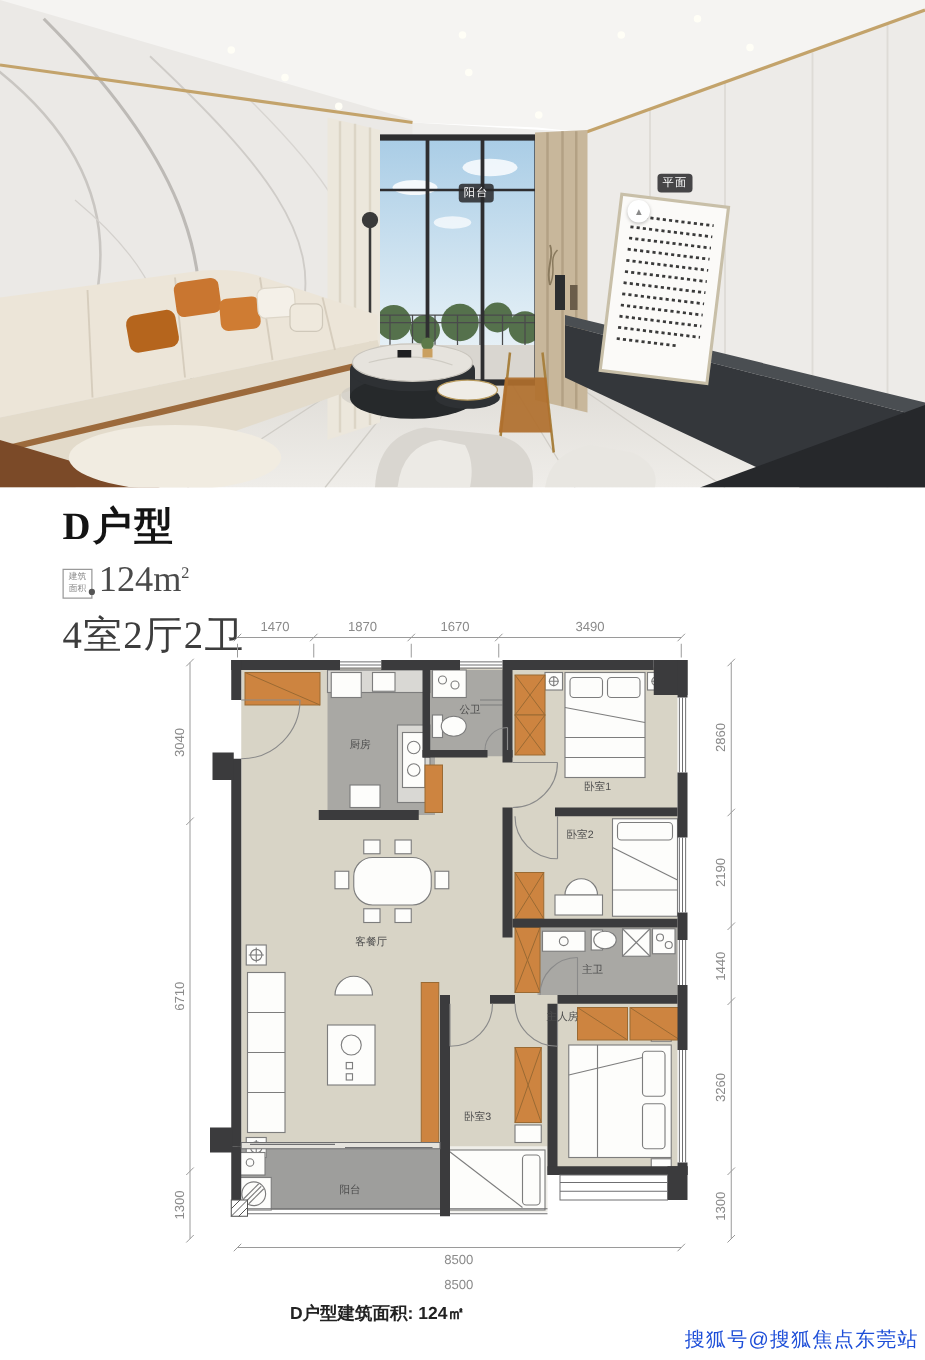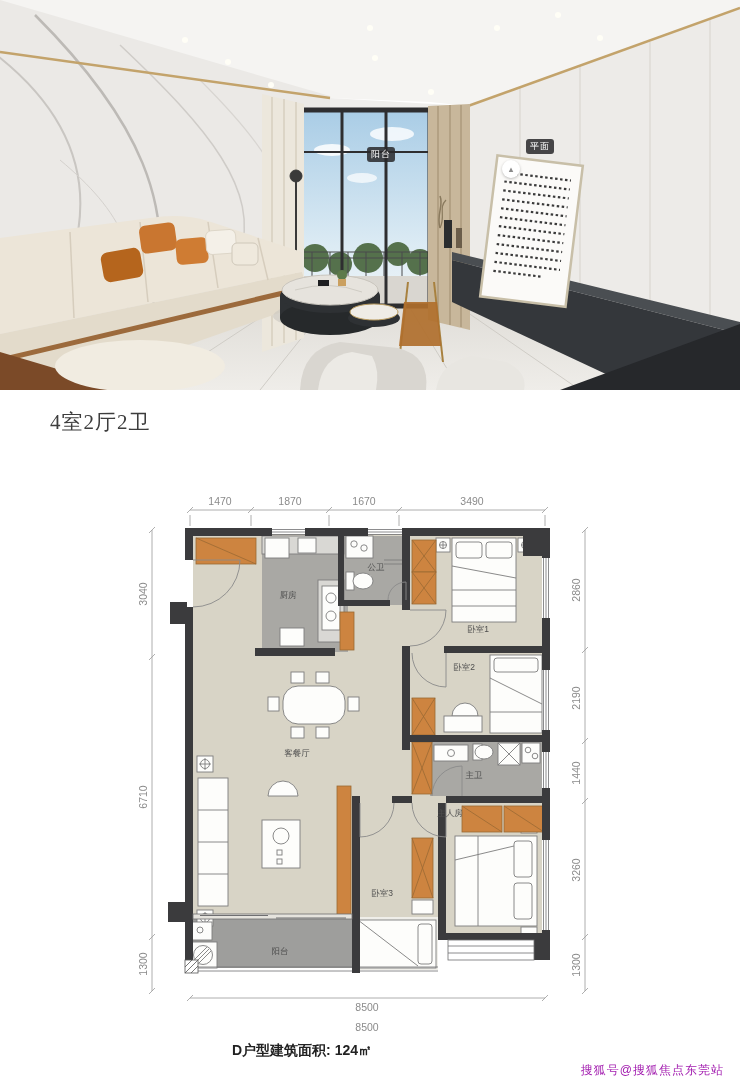--- a/index.html
+++ b/index.html
@@ -14,25 +14,25 @@
   .info{position:absolute;left:50px;top:400px;color:#1c1c1c;
         font-family:"Liberation Serif","DejaVu Serif",serif;}
   .title{font-size:31px;font-weight:bold;letter-spacing:2px;color:#141414;}
   .area-row{display:flex;align-items:flex-end;margin-top:9px;}
   .badge{width:22px;height:22px;border:1px solid #9a9a9a;color:#8a8a8a;font-size:7px;line-height:1.3;
          display:flex;flex-direction:column;align-items:center;justify-content:center;
          font-family:"Liberation Sans","DejaVu Sans",sans-serif;position:relative;margin-right:5px;}
   .badge .dot{position:absolute;right:-3px;bottom:2px;width:5px;height:5px;border-radius:50%;background:#555;}
   .area-val{font-size:29px;color:#4a4a4a;line-height:.95;}
   .area-val sup{font-size:13px;}
-  .layout-line{font-size:21px;color:#3d3d3d;margin-top:8px;letter-spacing:1px;}
+  .layout-line{font-size:31px;color:#3d3d3d;margin-top:8px;letter-spacing:1px;}
   .plan{position:absolute;left:0;top:490px;width:740px;height:560px;}
   .footer-text{position:absolute;left:0;top:1042px;width:604px;text-align:center;
                font-size:14px;font-weight:bold;color:#222;}
-  .watermark{position:absolute;right:16px;top:1062px;font-size:12px;color:#a21caf;letter-spacing:1px;}
+  .watermark{position:absolute;right:5px;top:1062px;font-size:16px;color:#1d4ed8;letter-spacing:1px;}
 </style>
 </head>
 <body>
 
 <div class="page">
 
   <div class="photo">
     <svg width="740" height="390" viewBox="0 0 740 390">
       <defs>
         <linearGradient id="sky" x1="0" y1="0" x2="0" y2="1">
@@ -211,20 +211,29 @@
           <circle cx="600" cy="38" r="3"></circle>
       </g>
     </svg>
 
     <div class="hotspot" style="left:340px;top:147px;">阳台</div>
     <div class="hotspot" style="left:499px;top:139px;">平面</div>
     <div class="hs-circle" style="left:502px;top:160px;">▴</div>
   </div>
 
   <div class="info">
+    <div class="title">D户型</div>
+    <div class="area-row">
+      <div class="badge">
+        <span>建筑</span>
+        <span>面积</span>
+        <span class="dot"></span>
+      </div>
+      <div class="area-val"><span>124m</span><sup>2</sup></div>
+    </div>
     <div class="layout-line">4室2厅2卫</div>
   </div>
 
   <div class="plan">
     <svg width="740" height="560" viewBox="0 0 740 560">
 
       <rect x="193" y="44" width="349" height="403" fill="#d8d4c6"></rect>
       <rect x="356" y="427" width="82" height="53" fill="#efeee9"></rect>
       <rect x="190" y="427" width="162" height="51" fill="#9e9e9c"></rect>
       <rect x="262" y="46" width="86" height="116" fill="#a9a8a4"></rect>

